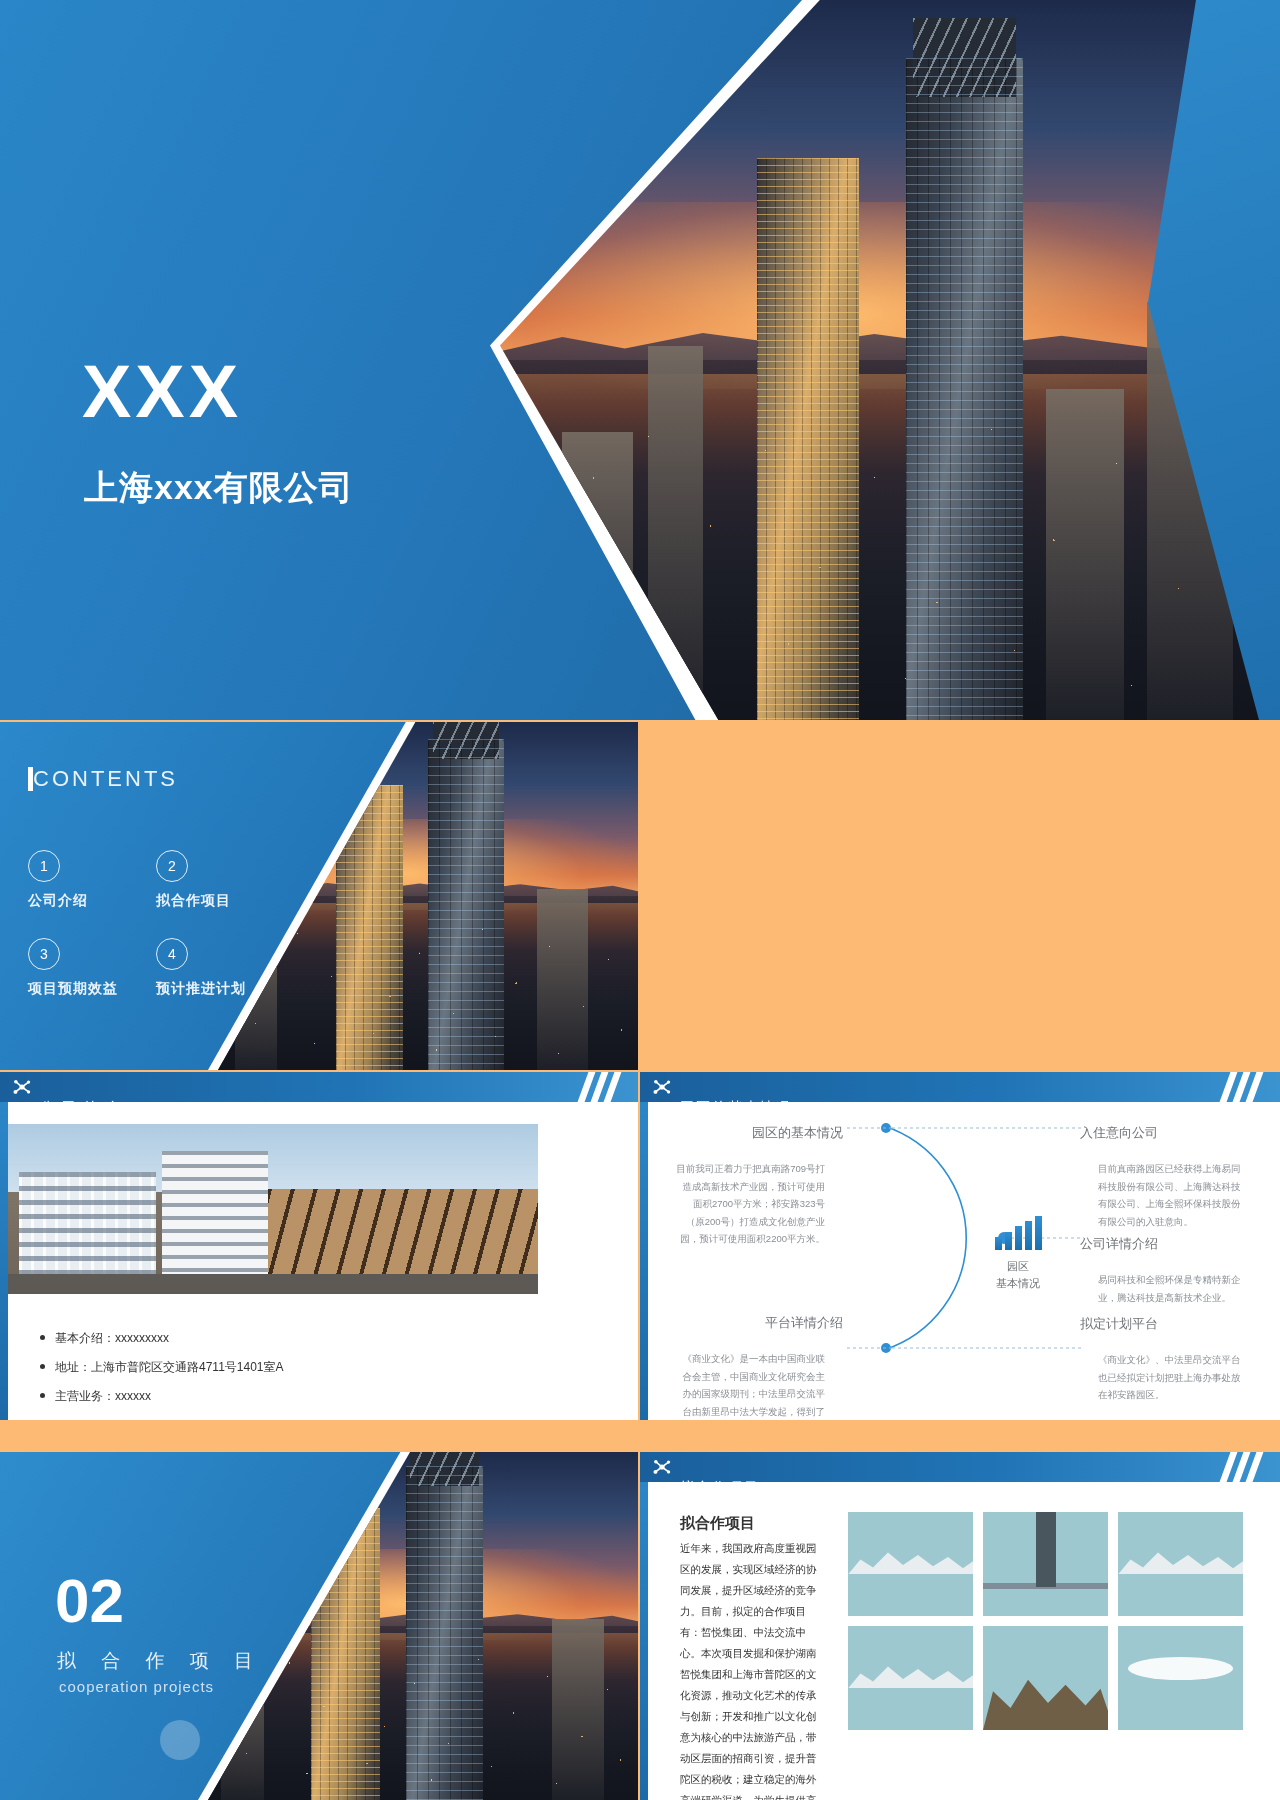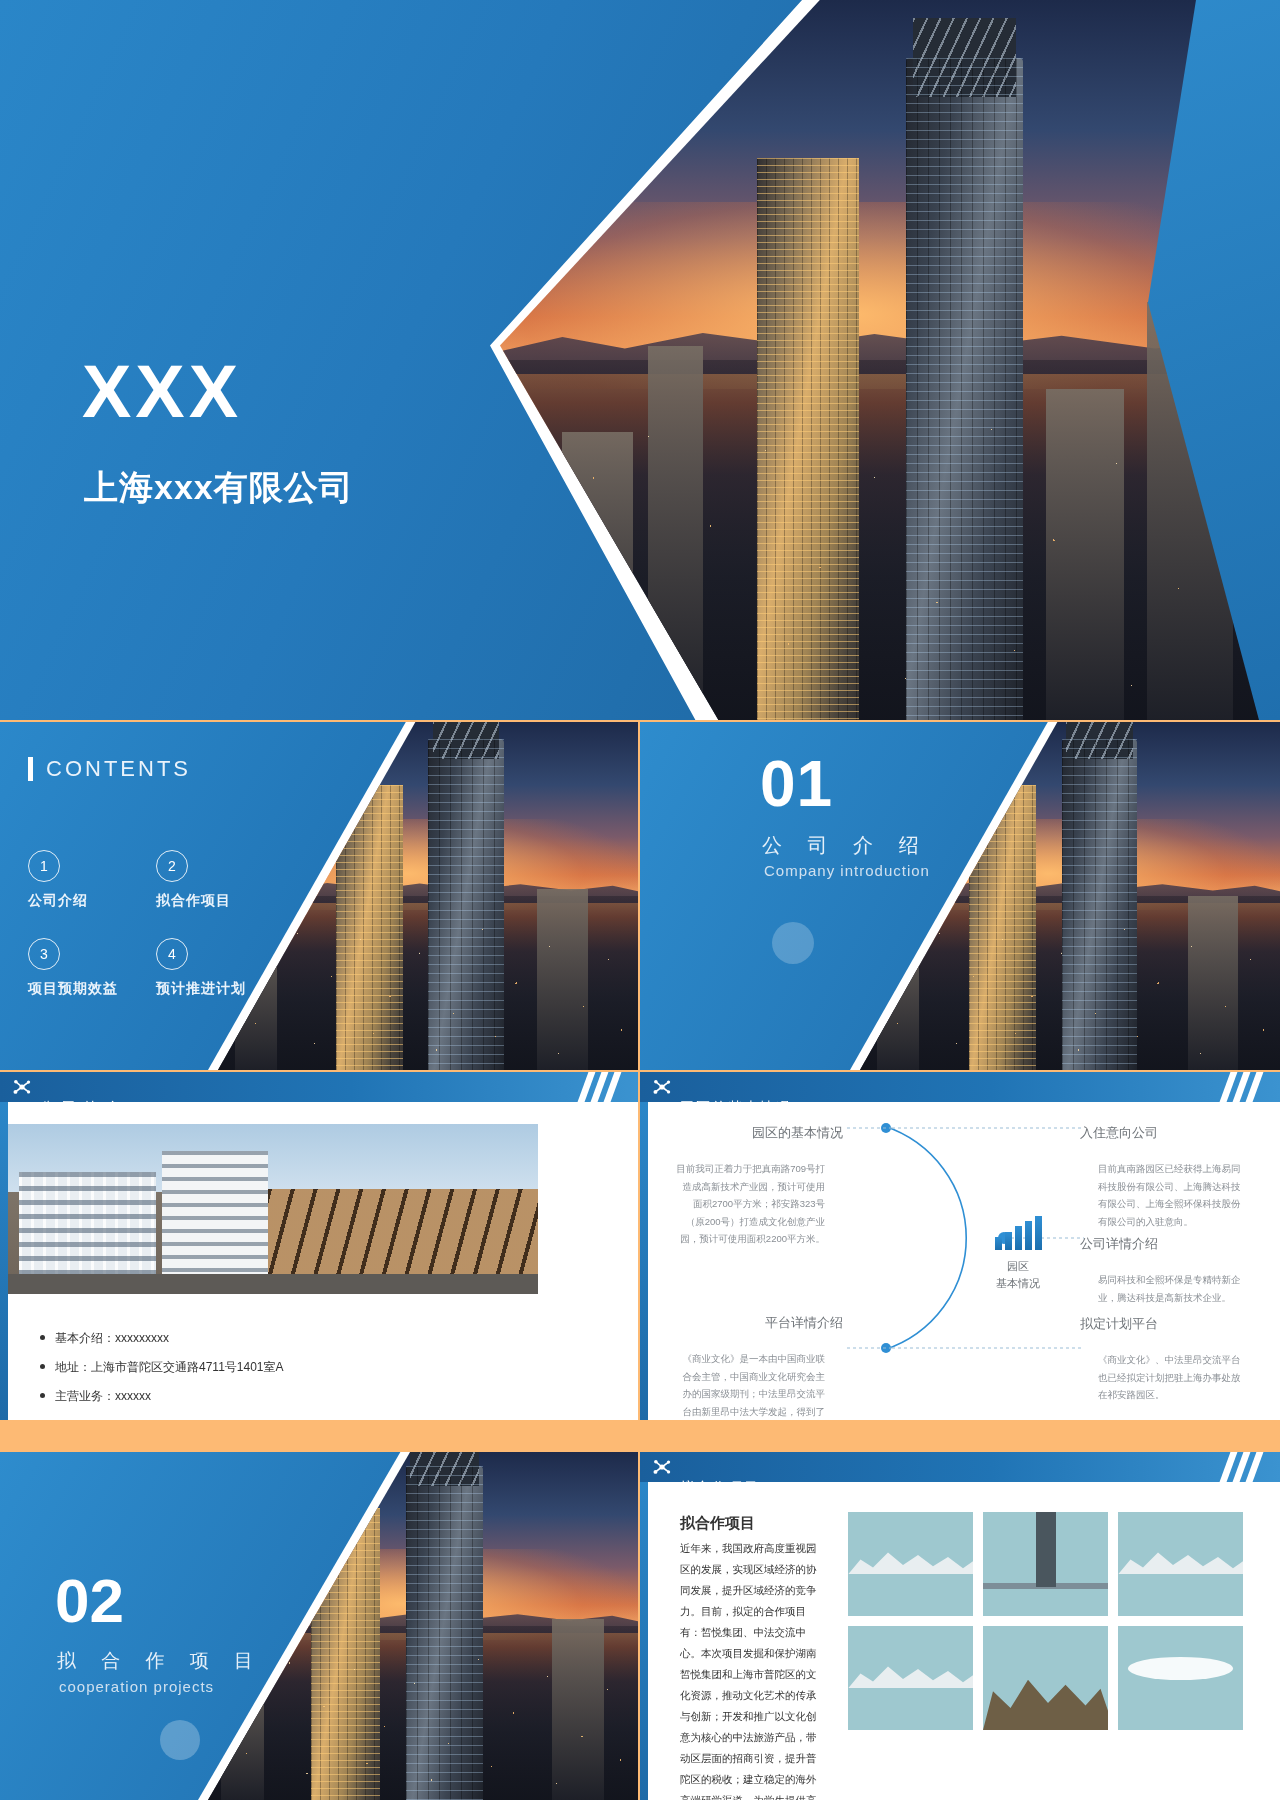--- a/index.html
+++ b/index.html
@@ -66,21 +66,21 @@
   #s1 .blue-right{position:absolute;right:0;top:0;width:300px;height:720px;
       clip-path:polygon(72% 0,100% 0,100% 100%,100% 100%,93% 100%,56% 42%);
       background:linear-gradient(160deg,#2f8ccd,#1f6fae);}
   #s1 .cover-title{position:absolute;left:82px;top:355px;font-size:74px;font-weight:bold;color:#fff;letter-spacing:4px;line-height:1;}
   #s1 .cover-sub{position:absolute;left:84px;top:465px;font-size:34px;font-weight:bold;color:#fff;letter-spacing:1px;}
 
   
   #s2{left:0;top:722px;width:638px;height:348px;background:linear-gradient(120deg,#2b88ca 0%,#2276b7 50%,#1c649f 100%);}
   #s2 .photo-wrap{position:absolute;right:0;top:0;width:420px;height:348px;clip-path:polygon(47% 0,100% 0,100% 100%,0 100%);}
   #s2 .white-edge{position:absolute;right:0;top:0;width:430px;height:348px;clip-path:polygon(46% 0,49% 0,3% 100%,0 100%);background:#fff;}
-  #s2 .ct-head{position:absolute;left:28px;top:34px;display:flex;align-items:center;gap:13px;text-align:right;}
+  #s2 .ct-head{position:absolute;left:28px;top:44px;display:flex;align-items:center;gap:0;text-align:right;}
   #s2 .ct-bar{width:5px;height:24px;background:#fff;}
   #s2 .ct-text{font-size:22px;color:#eaf3fb;letter-spacing:3px;}
   #s2 .toc{position:absolute;left:28px;top:128px;width:300px;}
   #s2 .toc-row{display:flex;}
   #s2 .toc-item{width:128px;margin-bottom:28px;}
   #s2 .num-circle{width:30px;height:30px;border:1px solid rgba(255,255,255,.85);border-radius:50%;
       color:#fff;font-size:14px;display:flex;align-items:center;justify-content:center;margin-bottom:10px;}
   #s2 .toc-label{color:#eaf3fb;font-size:14px;letter-spacing:1px;font-weight:bold;}
 
   
@@ -228,41 +228,20 @@
           <div class="toc-label">项目预期效益</div>
         </div>
         <div class="toc-item">
           <div class="num-circle">4</div>
           <div class="toc-label">预计推进计划</div>
         </div>
       </div>
     </div>
   </div>
 
-  <div class="slide" id="s3">
-    <div class="white-edge"></div>
-    <div class="photo-wrap">
-      <div class="cityphoto">
-        <div class="sky-glow"></div>
-          <div class="mountains"></div>
-          <div class="cityfar"></div>
-        <div class="midrise" style="left:4%;width:10%;height:44%"></div>
-        <div class="midrise" style="left:78%;width:12%;height:50%"></div>
-        <div class="tower t1" style="left:26%;width:16%;height:82%"></div>
-        <div class="tower t2" style="left:48%;width:18%;height:95%">
-            <div class="crown"></div>
-          </div>
-        <div class="lights"></div>
-      </div>
-    </div>
-    <div class="sec-num">01</div>
-    <div class="sec-cn">公 司 介 绍</div>
-    <div class="sec-en">Company  introduction</div>
-    <div class="bubble"></div>
-  </div>
 
   <div class="slide" id="s4">
     <div class="hdr">
       <span class="ic">
         <svg viewBox="0 0 24 22" width="20" height="18">
           <line x1="5" y1="5" x2="12" y2="11" stroke="#fff" stroke-width="2"></line>
           <line x1="12" y1="11" x2="20" y2="5" stroke="#fff" stroke-width="2"></line>
           <line x1="12" y1="11" x2="4" y2="17" stroke="#fff" stroke-width="2"></line>
           <line x1="12" y1="11" x2="20" y2="17" stroke="#fff" stroke-width="2"></line>
           <circle cx="12" cy="11" r="3.2" fill="#fff"></circle>

